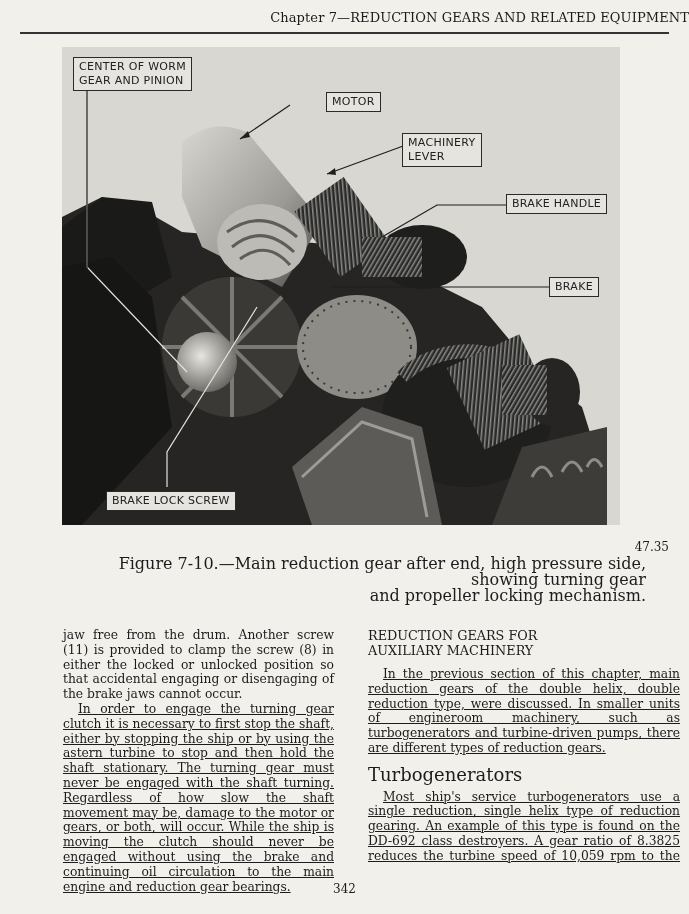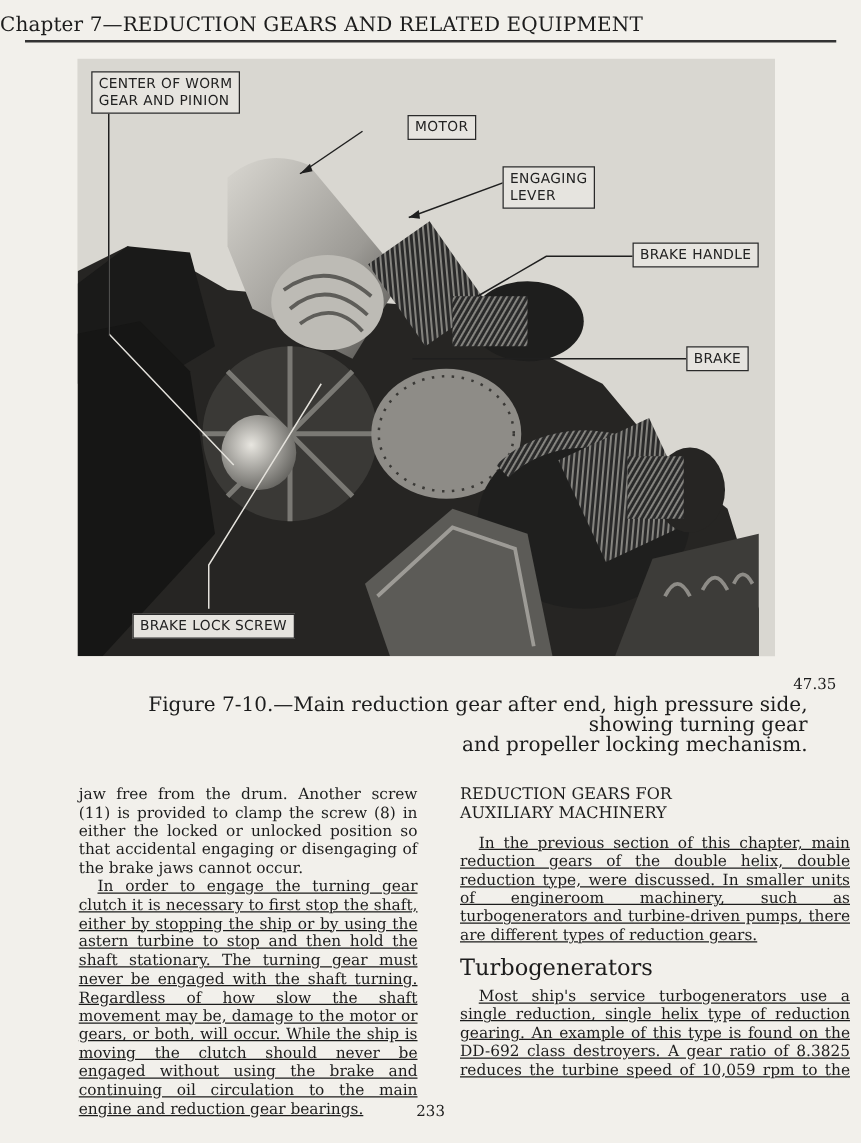--- a/index.html
+++ b/index.html
@@ -6,22 +6,22 @@
   body {
     width: 689px; height: 914px;
     background: #f2f0eb;
     position: relative;
     overflow: hidden;
     font-family: "DejaVu Serif", "Liberation Serif", serif;
     color: #1c1c1c;
   }
   .running-head {
     position: absolute; left: 0; right: 0; top: 10px;
-    text-align: left;
-    font-size: 16px;
+    text-align: right;
+    font-size: 13px;
     letter-spacing: 0.1px;
   }
   .head-rule {
     position: absolute; left: 20px; right: 20px; top: 32px;
     height: 1.5px; background: #333;
   }
   .figure {
     position: absolute; left: 62px; top: 47px;
     width: 558px; height: 478px;
     background: #dad8d2;
@@ -135,21 +135,21 @@
       <path d="M487 240 L268 240"></path>
       <path d="M105 440 L105 405 L195 260" stroke="#e4e2dc"></path>
     </g>
     <polygon points="178,92 186,84 188,90" fill="#1f1f1f"></polygon>
     <polygon points="265,127 273,121 274,128" fill="#1f1f1f"></polygon>
   </svg>
 
   <div class="callout" style="left:11px; top:10px;">CENTER OF WORM
 GEAR AND PINION</div>
   <div class="callout" style="left:228px; top:45px;margin-left:36px;">MOTOR</div>
-  <div class="callout" style="left:340px; top:86px;">ENGAGING
+  <div class="callout" style="left:340px; top:86px;">MACHINERY
 LEVER</div>
   <div class="callout" style="left:444px; top:147px;">BRAKE HANDLE</div>
   <div class="callout" style="left:487px; top:230px;">BRAKE</div>
   <div class="callout" style="left:44px; top:444px;">BRAKE LOCK SCREW</div>
 </div>
 
 <div class="fig-id">47.35</div>
 <div class="caption">
   <div>Figure 7-10.—Main reduction gear after end, high pressure side, showing turning gear</div>
   <div>and propeller locking mechanism.</div>
@@ -163,13 +163,13 @@
 <div class="col col-right">
   <div class="sec-head">
     <div>REDUCTION GEARS FOR</div>
     <div>AUXILIARY MACHINERY</div>
   </div>
   <p class="indent">In the previous section of this chapter, main reduction gears of the double helix, double reduction type, were discussed. In smaller units of engineroom machinery, such as turbogenerators and turbine-driven pumps, there are different types of reduction gears.</p>
   <div class="sub-head">Turbogenerators</div>
   <p class="indent last-line">Most ship's service turbogenerators use a single reduction, single helix type of reduction gearing. An example of this type is found on the DD-692 class destroyers. A gear ratio of 8.3825 reduces the turbine speed of 10,059 rpm to the</p>
 </div>
 
-<div class="page-number">233</div>
+<div class="page-number">342</div>
 
 </body></html>

